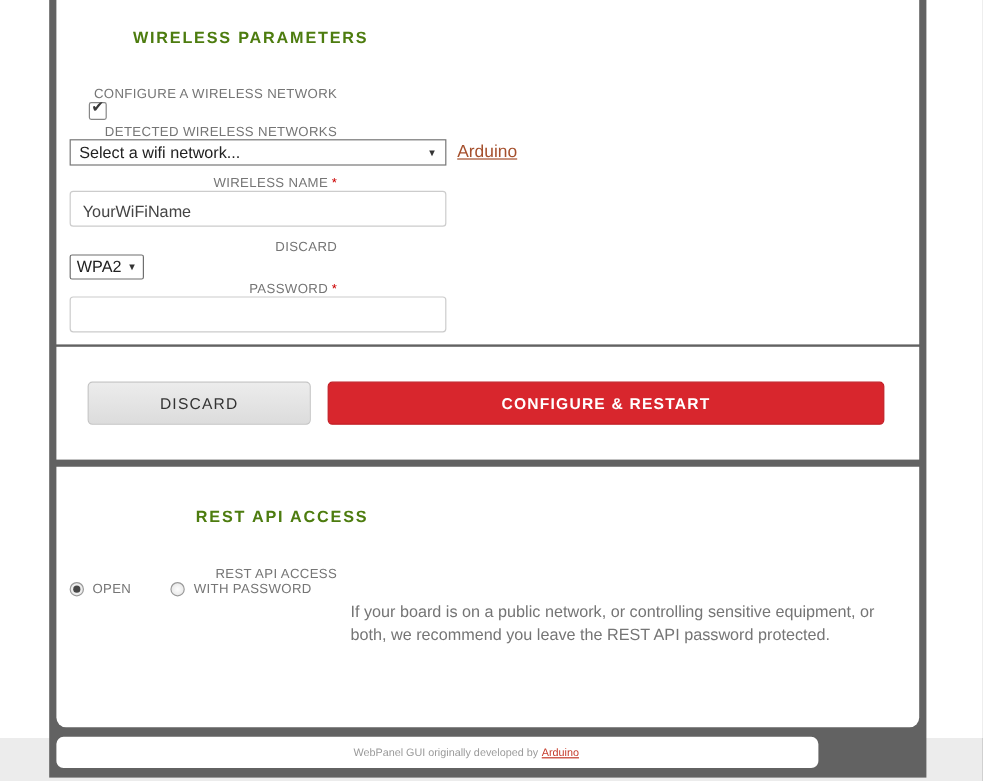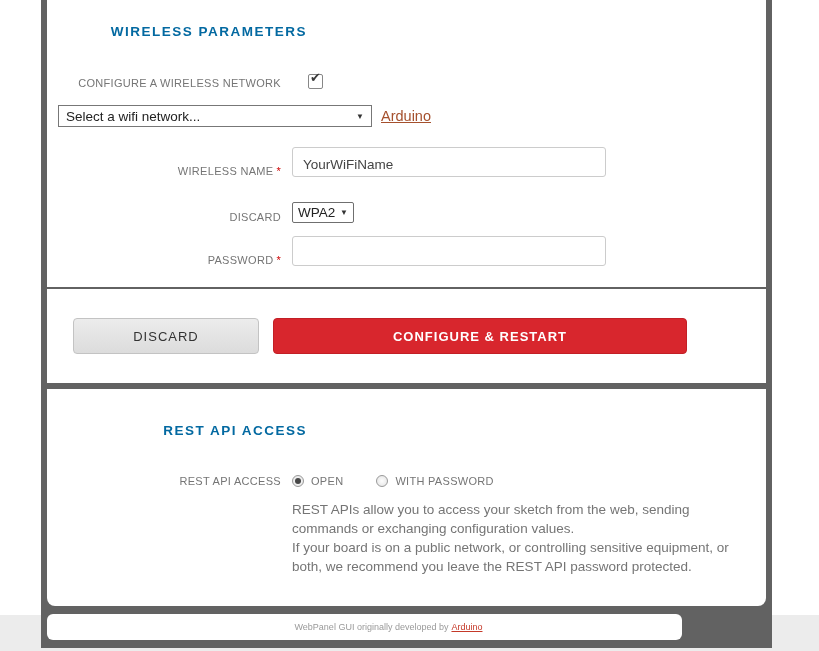--- a/index.html
+++ b/index.html
@@ -15,23 +15,23 @@
   }
   .panel{background:#ffffff;width:719px;box-sizing:border-box;}
   .gap2{height:2px;}
   .gap6{height:6px;}
   .gap8{height:8px;}
 
   
   .form-panel{height:287px;padding-top:24px;}
   .section-heading{
     width:260px;text-align:right;
-    font-size:13.5px;font-weight:bold;color:#0369a1;letter-spacing:1.5px;
-  }
-  .row{display:flex;align-items:flex-end;}
+    font-size:13.5px;font-weight:bold;color:#4d7c0f;letter-spacing:1.5px;
+  }
+  .row{display:flex;align-items:flex-start;flex-direction:column;}
   .row .label-col{
     width:234px;flex-shrink:0;text-align:right;
     font-size:11px;color:#757575;letter-spacing:.3px;
   }
   .row .field-col{margin-left:11px;display:flex;align-items:center;}
   .req{color:#cc0000;margin-left:3px;font-size:11px;}
 
   .row-checkbox{margin-top:34px;height:16px;}
   .checkbox{
     width:13px;height:13px;border:1px solid #878787;border-radius:2px;
@@ -71,21 +71,21 @@
   .btn{
     box-sizing:border-box;height:36px;border-radius:4px;
     display:flex;align-items:center;justify-content:center;
     font-size:13px;letter-spacing:1px;cursor:pointer;
   }
   .btn-discard{
     width:186px;background:linear-gradient(#ececec,#dcdcdc);
     border:1px solid #c3c3c3;color:#333;
   }
   .btn-configure{
-    width:414px;margin-left:14px;background:#d8262d;border:1px solid #c21f26;
+    width:464px;margin-left:14px;background:#d8262d;border:1px solid #c21f26;
     color:#fff;font-weight:bold;
   }
 
   
   .rest-panel{height:217px;border-radius:0 0 8px 8px;padding-top:34px;}
   .row-restapi{margin-top:35px;height:14px;}
   .radio{
     width:12px;height:12px;border-radius:50%;box-sizing:border-box;
     border:1px solid #999;background:radial-gradient(#fdfdfd,#e2e2e2);
     position:relative;cursor:pointer;flex-shrink:0;
@@ -122,20 +122,21 @@
     <div class="row row-checkbox">
       <div class="label-col">CONFIGURE A WIRELESS NETWORK</div>
       <div class="field-col">
         <div class="checkbox">
           <span class="check-icon">✔</span>
         </div>
       </div>
     </div>
 
     <div class="row row-wifiselect">
+      <div class="label-col">DETECTED WIRELESS NETWORKS</div>
       <div class="field-col">
         <div class="selectbox wifi-select">
           <span>Select a wifi network...</span>
           <span class="arrow">▼</span>
         </div>
         <a class="refresh-link">Arduino</a>
       </div>
     </div>
 
     <div class="row row-name">
@@ -183,21 +184,20 @@
       <div class="label-col">REST API ACCESS</div>
       <div class="field-col">
         <div class="radio selected"></div>
         <span class="radio-label">OPEN</span>
         <div class="radio radio-group-gap"></div>
         <span class="radio-label">WITH PASSWORD</span>
       </div>
     </div>
 
     <div class="rest-description">
-      <div>REST APIs allow you to access your sketch from the web, sending commands or exchanging configuration values.</div>
       <div>If your board is on a public network, or controlling sensitive equipment, or both, we recommend you leave the REST API password protected.</div>
     </div>
   </div>
 
   <div class="gap8"></div>
 
   <div class="footer-bar">
     <span class="footer-text">WebPanel GUI originally developed by</span>
     <a class="footer-link">Arduino</a>
   </div>

